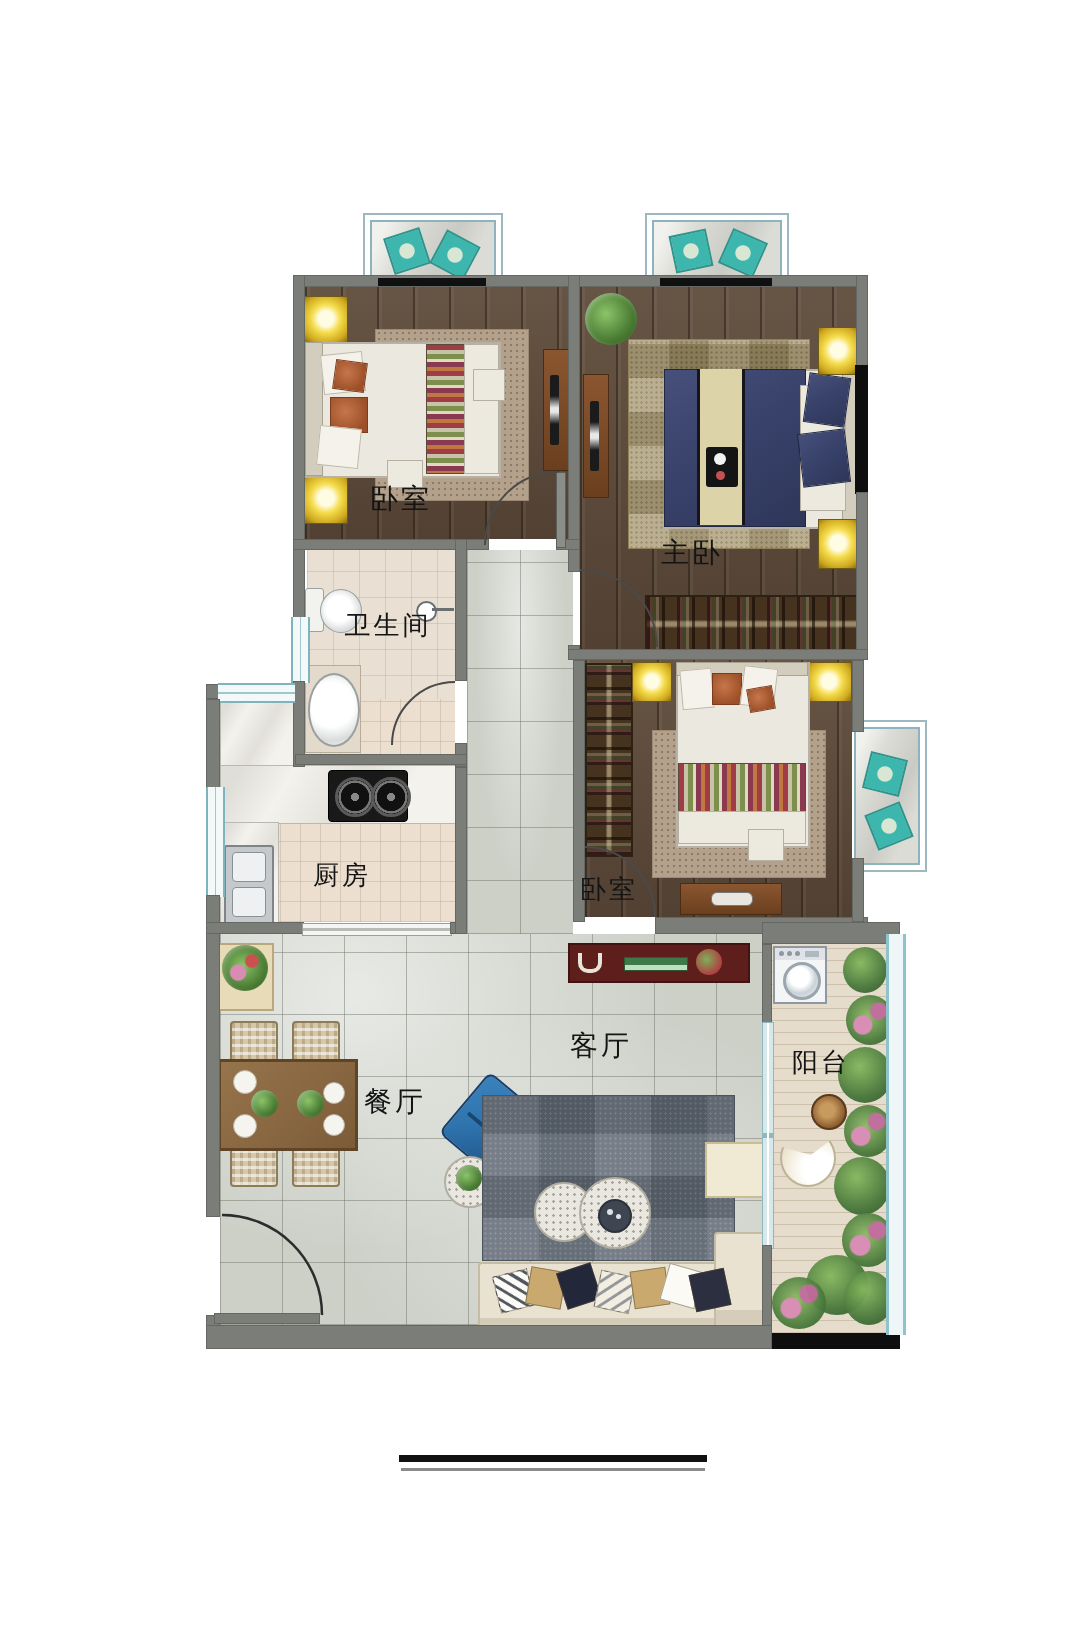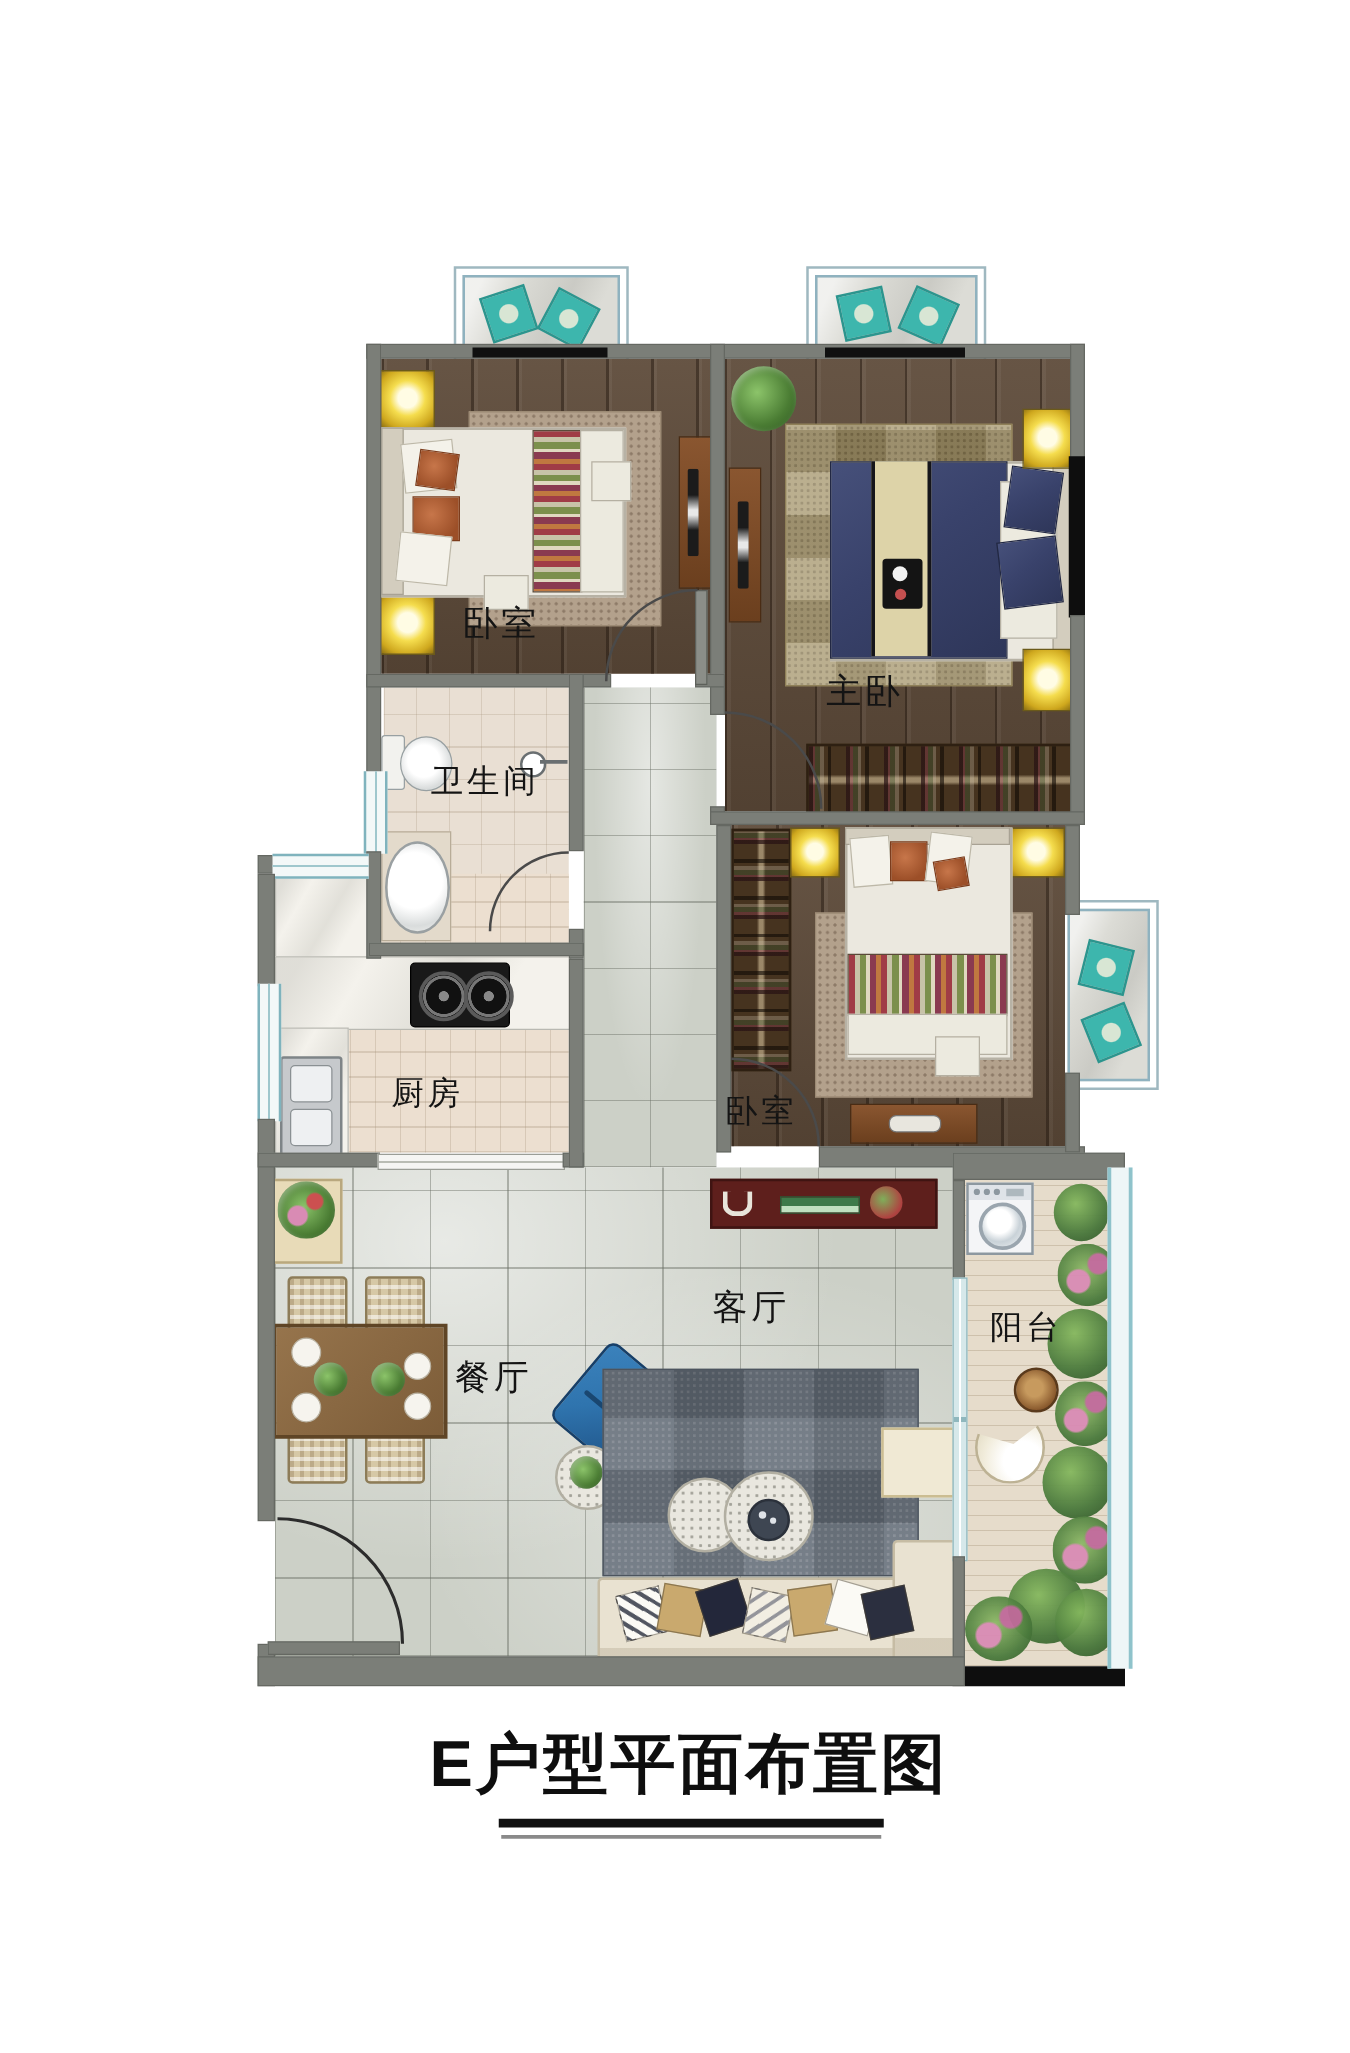--- a/index.html
+++ b/index.html
@@ -313,18 +313,17 @@
 
   <div class="label" style="left:401px;top:482px;">卧室</div>
   <div class="label" style="left:692px;top:536px;">主卧</div>
   <div class="label small" style="left:388px;top:608px;">卫生间</div>
   <div class="label small" style="left:342px;top:858px;">厨房</div>
   <div class="label small" style="left:609px;top:872px;">卧室</div>
   <div class="label" style="left:601px;top:1029px;">客厅</div>
   <div class="label" style="left:395px;top:1085px;">餐厅</div>
   <div class="label small" style="left:821px;top:1045px;">阳台</div>
 
-  <div class="title" style="left:551px;top:1360px;">E户型平面布置图</div>
   <div class="abs" style="left:399px;top:1438px;width:308px;height:7px;background:#111;"></div>
   <div class="abs" style="left:401px;top:1451px;width:304px;height:3px;background:#8a8a8a;"></div>
 
 
 </div>
 
 </body></html>

